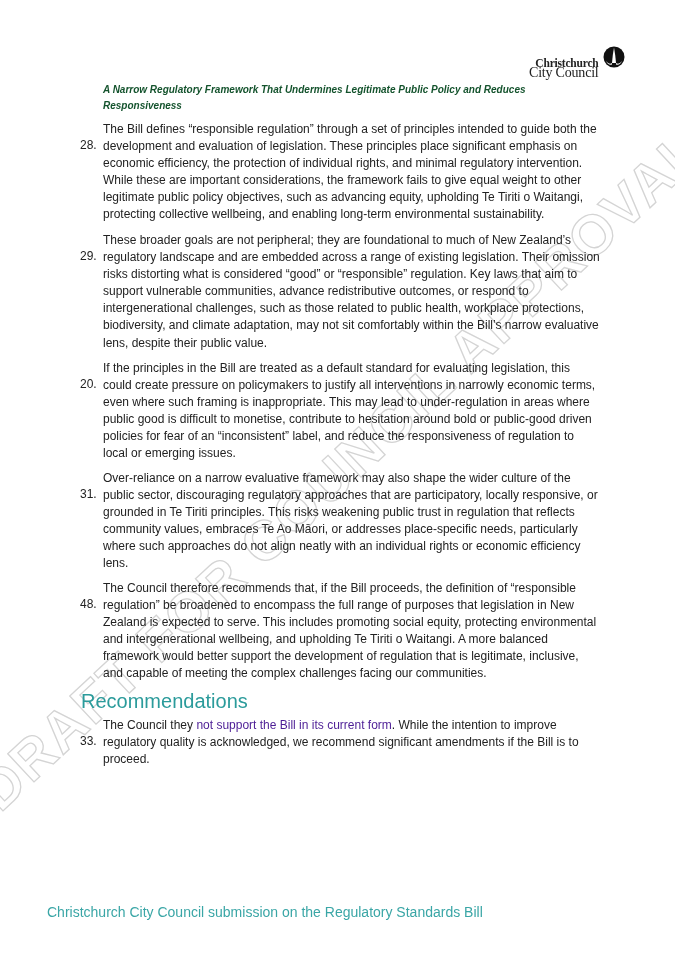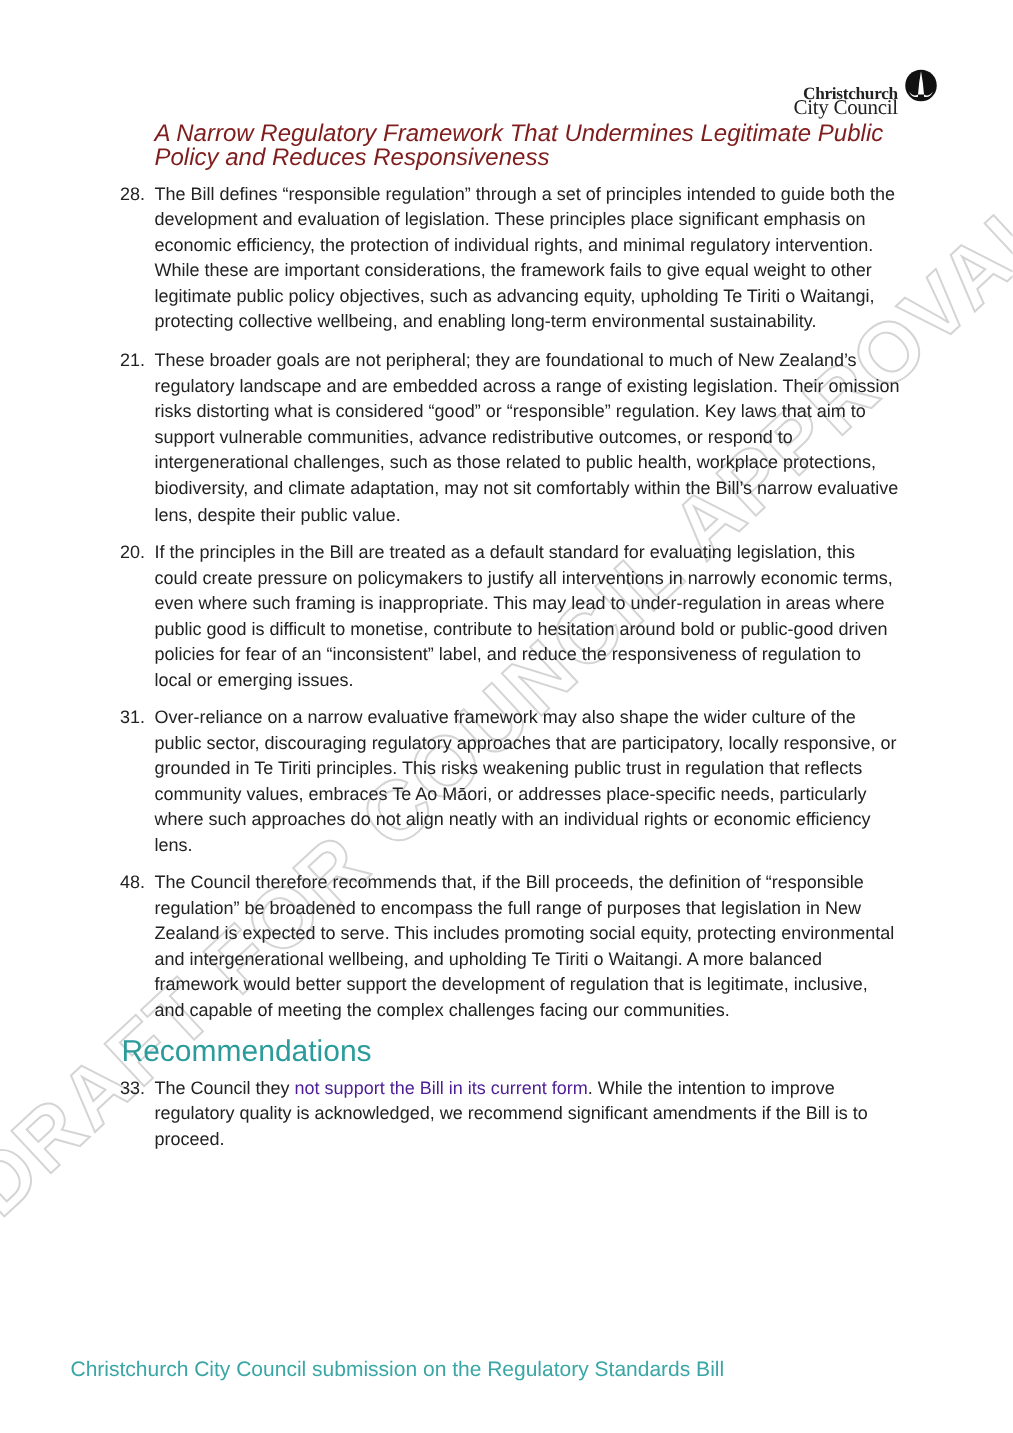--- a/index.html
+++ b/index.html
@@ -7,24 +7,24 @@
          font-family: "Liberation Sans", "DejaVu Sans", sans-serif; color: #1a1a1a; }
   .page { position: absolute; left: 0; top: 0; width: 675px; height: 955px; }
 
   .logo { position: absolute; left: 529px; top: 35px; display: flex; align-items: center; }
   .logo-text { font-family: "Liberation Serif", "DejaVu Serif", serif; text-align: right; line-height: 10px; margin-right: 4px; margin-top: 23px; }
   .logo-line1 { font-size: 11.5px; font-weight: bold; letter-spacing: -0.2px; color: #222; }
   .logo-line2 { font-size: 14px; color: #222; letter-spacing: -0.2px; }
   .logo-mark { width: 22px; height: 22px; }
 
   .subheading { position: absolute; left: 103px; top: 82px; width: 500px;
-                font-size: 16px; font-weight: normal; font-style: italic; line-height: 16px; color: #7f1d1d; }
+                font-size: 10px; font-weight: bold; font-style: italic; line-height: 16px; color: #14532d; }
 
   .para { position: absolute; left: 80px; width: 520px; font-size: 12px; line-height: 17.1px; color: #222; }
-  .para .num { position: absolute; left: 0; top: 0; width: 22px; }
+  .para .num { position: absolute; left: 0; top: 16px; width: 22px; }
   .para .body { margin-left: 23px; }
   .para .body b { font-weight: normal; color: #4c1d95; }
 
   .section-heading { position: absolute; left: 81px; top: 690px; font-size: 20px; color: #2b9b9b; }
 
   .footer { position: absolute; left: 47px; top: 907px; font-size: 14px; line-height: 11px; color: #3aa6a6; }
 
   .watermark { position: absolute; left: 340px; top: 470px; transform: translate(-50%, -50%) rotate(-43deg);
                font-size: 56px; font-weight: bold; color: transparent; -webkit-text-stroke: 1.3px #d4d4d4;
                white-space: nowrap; letter-spacing: 2px; pointer-events: none; font-family: "Liberation Sans", sans-serif; }
@@ -50,21 +50,21 @@
   </div>
 
   <div class="subheading">A Narrow Regulatory Framework That Undermines Legitimate Public Policy and Reduces Responsiveness</div>
 
   <div class="para" style="top:121px">
     <span class="num">28.</span>
     <div class="body">The Bill defines “responsible regulation” through a set of principles intended to guide both the development and evaluation of legislation. These principles place significant emphasis on economic efficiency, the protection of individual rights, and minimal regulatory intervention. While these are important considerations, the framework fails to give equal weight to other legitimate public policy objectives, such as advancing equity, upholding Te Tiriti o Waitangi, protecting collective wellbeing, and enabling long-term environmental sustainability.</div>
   </div>
 
   <div class="para" style="top:232px">
-    <span class="num">21.</span>
+    <span class="num">29.</span>
     <div class="body">These broader goals are not peripheral; they are foundational to much of New Zealand’s regulatory landscape and are embedded across a range of existing legislation. Their omission risks distorting what is considered “good” or “responsible” regulation. Key laws that aim to support vulnerable communities, advance redistributive outcomes, or respond to intergenerational challenges, such as those related to public health, workplace protections, biodiversity, and climate adaptation, may not sit comfortably within the Bill’s narrow evaluative lens, despite their public value.</div>
   </div>
 
   <div class="para" style="top:360px">
     <span class="num">20.</span>
     <div class="body">If the principles in the Bill are treated as a default standard for evaluating legislation, this could create pressure on policymakers to justify all interventions in narrowly economic terms, even where such framing is inappropriate. This may lead to under-regulation in areas where public good is difficult to monetise, contribute to hesitation around bold or public-good driven policies for fear of an “inconsistent” label, and reduce the responsiveness of regulation to local or emerging issues.</div>
   </div>
 
   <div class="para" style="top:470px">
     <span class="num">31.</span>

